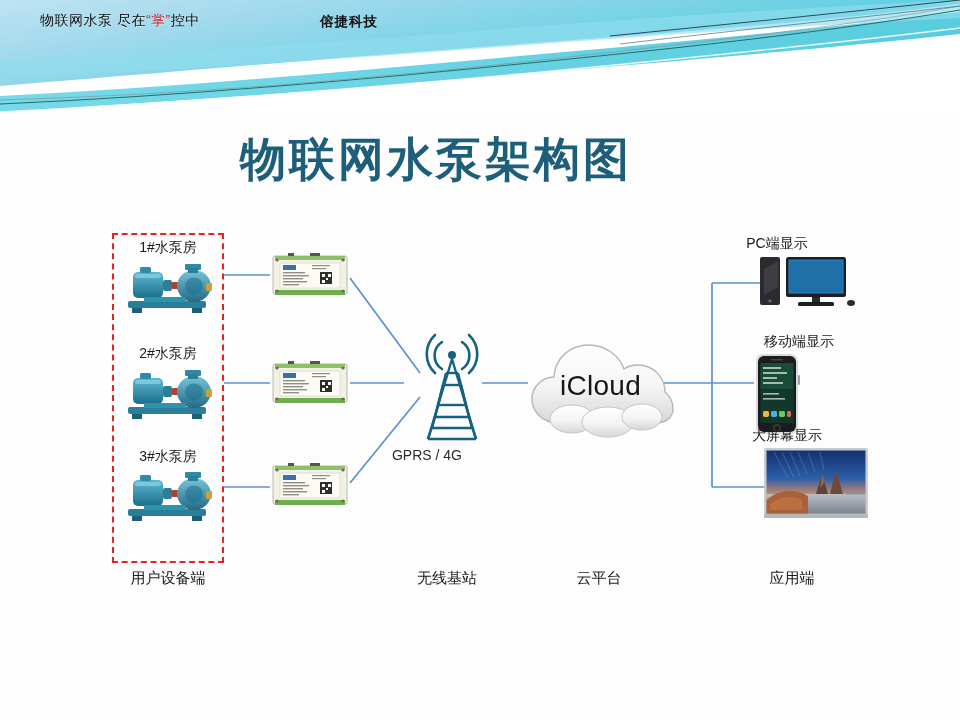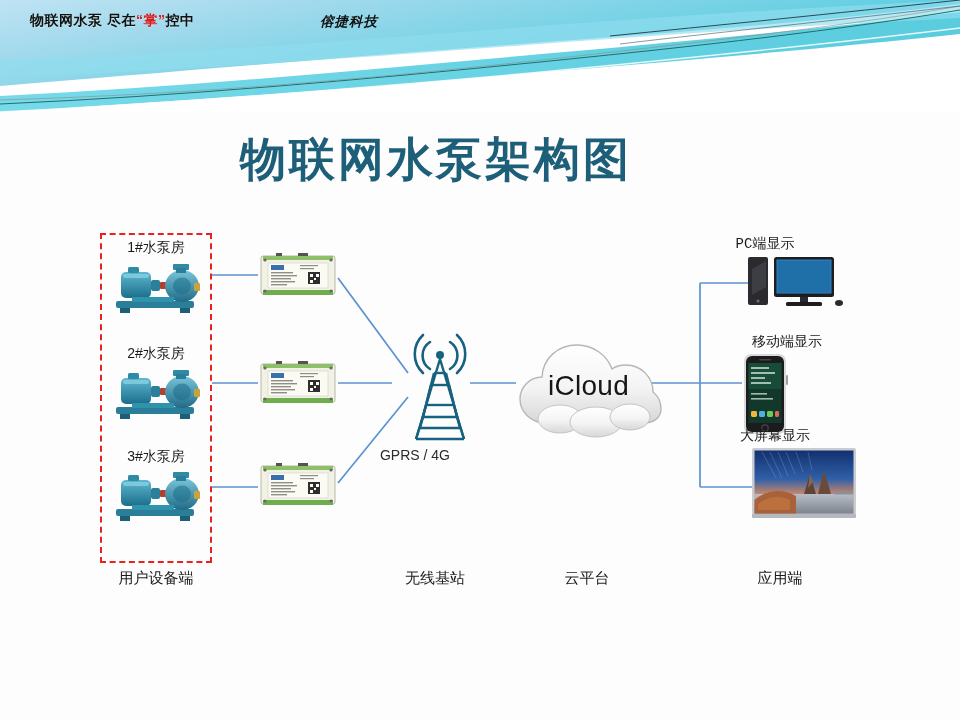--- a/index.html
+++ b/index.html
@@ -11,40 +11,40 @@
   }
   #slide{position:absolute;left:0;top:0;width:960px;height:720px;background:#fdfdfe;overflow:hidden;}
 
   
   .hdr-wrap{position:absolute;left:0;top:0;width:960px;height:112px;overflow:hidden;}
   .hdr-bg{position:absolute;left:0;top:0;width:960px;height:112px;
     background:linear-gradient(170deg,#bfe3f3 0%,#9fd9ec 22%,#63cfe2 58%,#46cbdc 100%);}
   .hdr-svg{position:absolute;left:0;top:0;}
 
   .hdr-title{
-    position:absolute;left:30px;top:12px;
-    font-size:14px;font-weight:bold;color:#111;letter-spacing:.5px;
+    position:absolute;left:40px;top:12px;
+    font-size:14px;font-weight:normal;color:#111;letter-spacing:.5px;
     white-space:nowrap;text-shadow:0 1px 0 rgba(255,255,255,.35);
   }
   .hdr-title .accent{color:#d91f1f;}
   .hdr-brand{
     position:absolute;left:320px;top:13px;
-    font-size:13.5px;font-weight:bold;font-style:italic;color:#111;
+    font-size:13.5px;font-weight:bold;color:#111;
     white-space:nowrap;letter-spacing:1px;
   }
 
   
   .main-title{
     position:absolute;left:0;top:129px;width:872px;text-align:center;
     font-size:46px;font-weight:bold;color:#1d5f79;letter-spacing:3px;
     white-space:nowrap;
   }
 
   
-  .diagram{position:absolute;left:0;top:215px;width:832px;height:400px;}
+  .diagram{position:absolute;left:12px;top:215px;width:832px;height:400px;}
   .wires{position:absolute;left:0;top:0;}
 
   
   .redbox{
     position:absolute;left:100px;top:18px;width:112px;height:330px;
     border:2.5px dashed #e8231f;box-sizing:border-box;background:transparent;
   }
 
   
   .pump-label{
@@ -63,21 +63,21 @@
   }
 
   
   .cloud-text{
     position:absolute;left:511px;top:155px;width:155px;text-align:center;
     font-size:28px;color:#161616;white-space:nowrap;letter-spacing:.3px;
   }
 
   
   .app-label{
-    position:absolute;text-align:center;font-size:14px;color:#1a1a1a;white-space:nowrap;font-family:Liberation Mono, monospace;
+    position:absolute;text-align:center;font-size:14px;color:#1a1a1a;white-space:nowrap;
   }
 
   
   .foot-label{
     position:absolute;top:340px;text-align:center;font-size:15px;color:#1c1c1c;white-space:nowrap;margin-top:14px;
   }
 </style>
 </head>
 <body>
 

